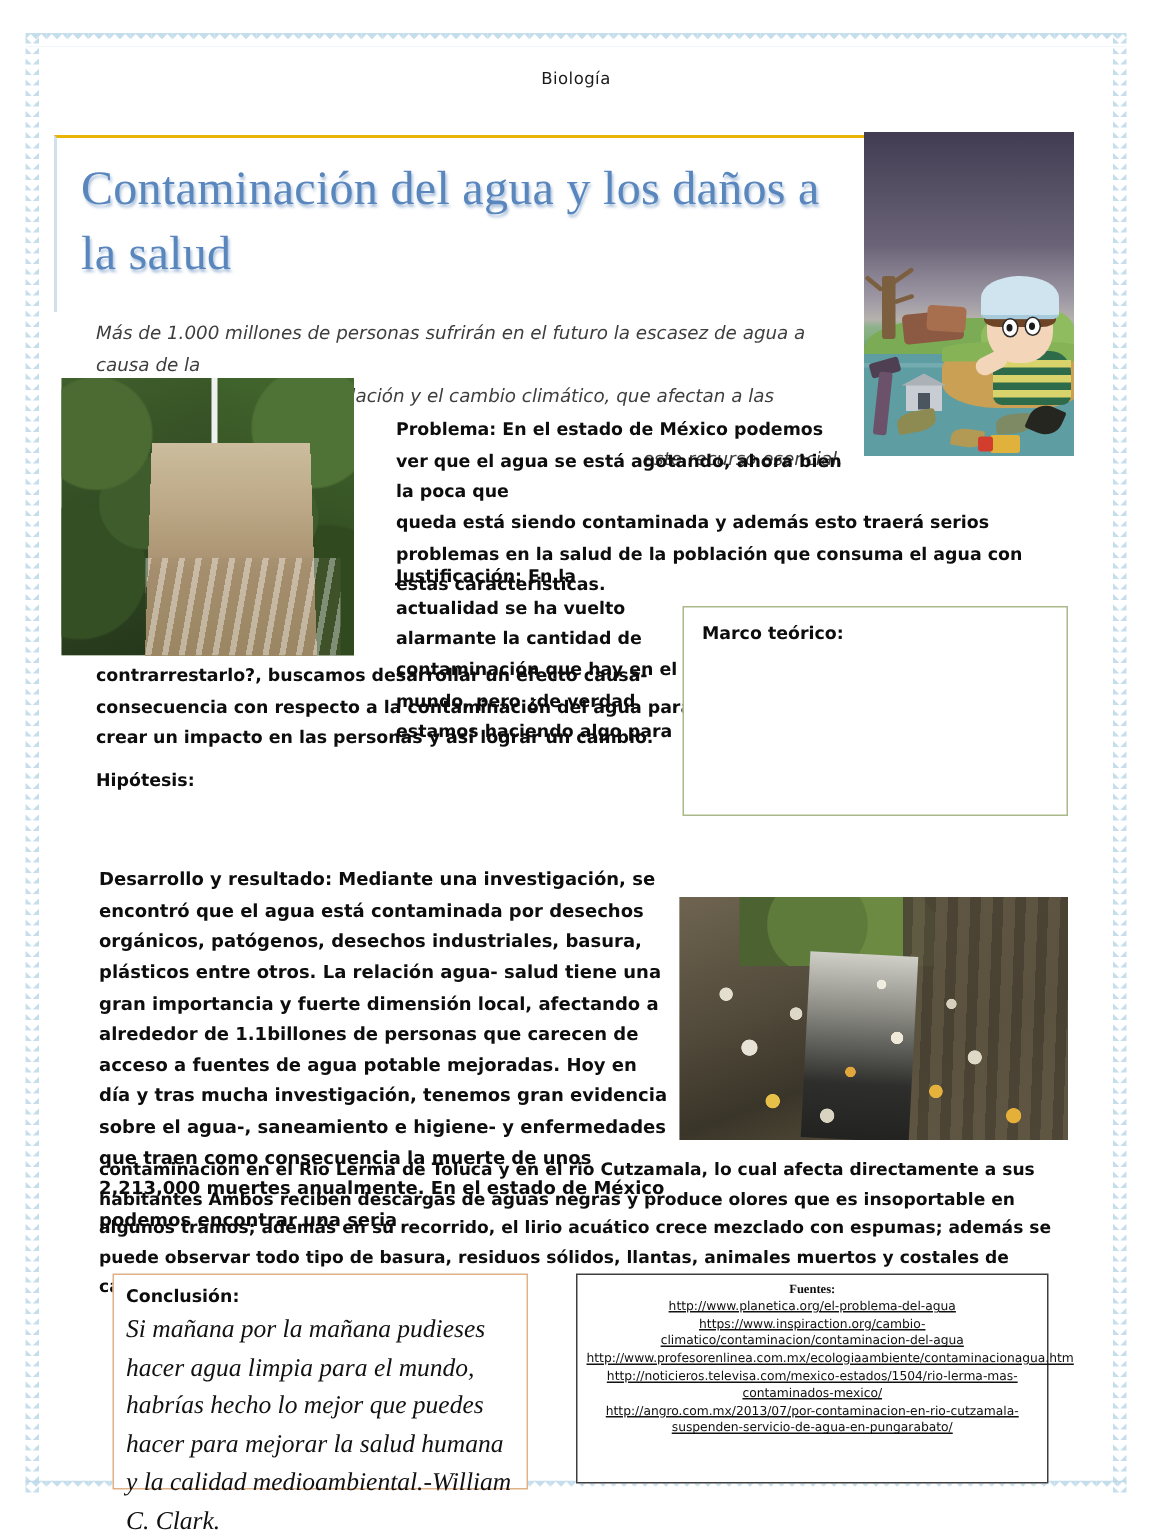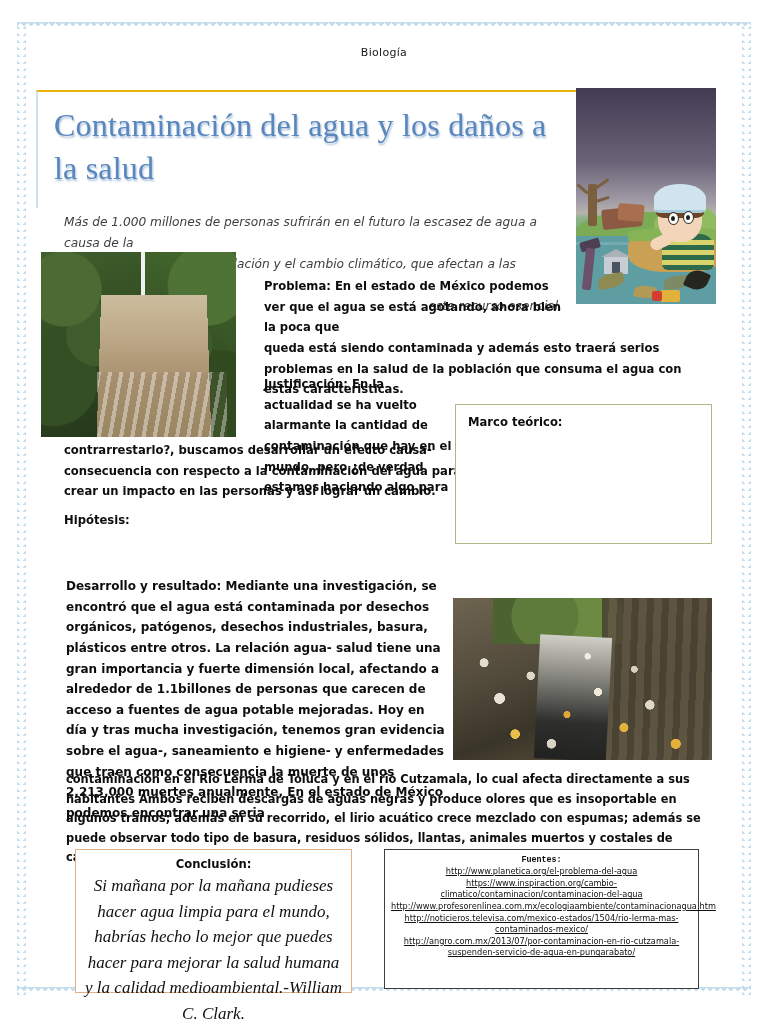--- a/index.html
+++ b/index.html
@@ -323,21 +323,20 @@
   .conclusion-box {
     position: absolute;
     left: 75px;
     top: 849px;
     width: 277px;
     height: 144px;
     box-sizing: border-box;
     border: 1px solid #e0b186;
     background: #ffffff;
     padding: 7px 8px;
-    text-align: center;
   }
   .conclusion-title {
     font-family: "DejaVu Sans", sans-serif;
     font-weight: bold;
     font-size: 11.6px;
     color: #0d0d0d;
     margin-bottom: 2px;
   }
   .conclusion-text {
     font-family: Liberation Serif, serif;
@@ -354,21 +353,21 @@
     top: 849px;
     width: 315px;
     height: 140px;
     box-sizing: border-box;
     border: 1px solid #3e3e3e;
     background: #ffffff;
     padding: 5px 6px;
     text-align: center;
   }
   .sources-title {
-    font-family: Liberation Mono, monospace;
+    font-family: Liberation Serif, serif;
     font-weight: bold;
     font-size: 8.4px;
     color: #0d0d0d;
     margin-bottom: 1px;
   }
   .sources-list {
     font-family: "DejaVu Sans", sans-serif;
     font-size: 8.2px;
     line-height: 1.42;
     color: #111;

